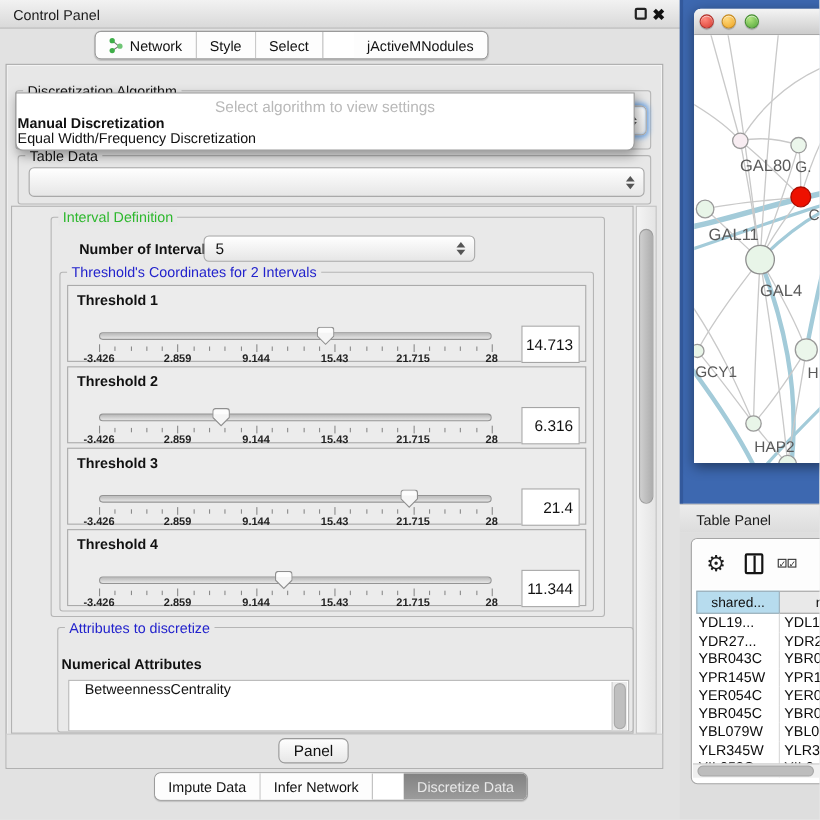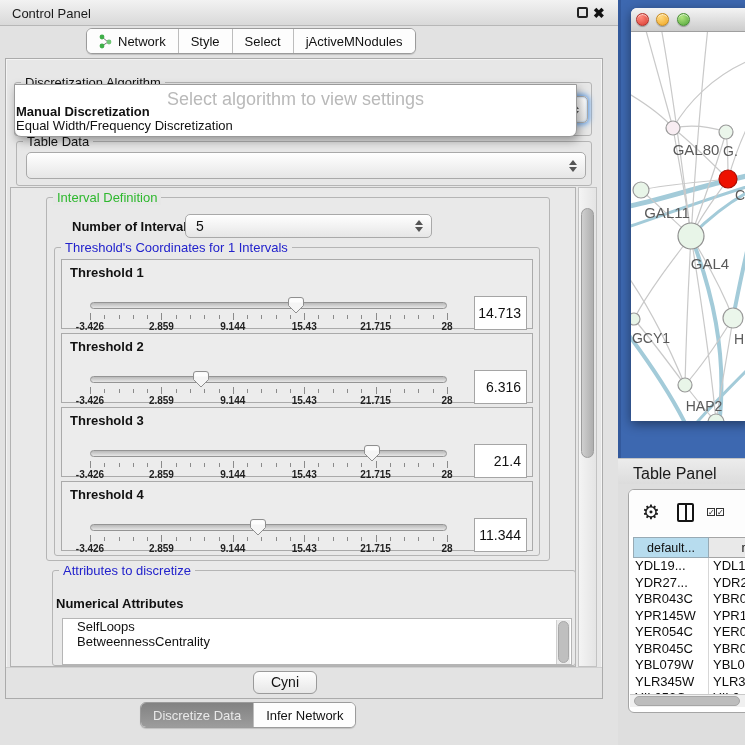--- a/index.html
+++ b/index.html
@@ -13,21 +13,21 @@
   .titlebar .title { position:absolute; left:12px; top:6px; font-size:13px; color:#1a1a1a; }
   .win-btn { position:absolute; top:7px; width:13px; height:13px; cursor:default; }
   .float-btn { left:577px; border:2px solid #222; border-radius:2px; width:11px; height:11px; }
   .close-btn { left:593px; font-size:14px; font-weight:bold; color:#111; line-height:12px; }
 
   .seg-bar { position:absolute; display:flex; height:26px; background:#fff;
     border:1px solid #9b9b9b; border-radius:6px; overflow:hidden;
     box-shadow:0 1px 1px rgba(0,0,0,0.15); }
   .seg { display:flex; align-items:center; padding:0 12px; font-size:13px; color:#111;
     border-right:1px solid #bdbdbd; background:#fdfdfd; cursor:default; white-space:nowrap; }
-  .seg:last-child { border-right:none; }
+  .seg:last-child { border-right:none;margin-left:28px; }
   .seg.sel { background:linear-gradient(#828282,#9c9c9c); color:#e9e9e9; }
   .top-segs { left:86px; top:28px; }
   .bottom-segs { left:140px; top:702px; }
   .net-icon { width:13px; height:15px; margin-right:6px; }
 
   .content-frame { position:absolute; left:5px; top:58px; width:598px; height:641px;
     background:#e7e7e7; border:1px solid #ababab; box-shadow:inset 0 0 0 1px #f4f4f4; }
 
   .groupbox { position:absolute; border:1px solid #b5b5b5; border-radius:3px; }
   .groupbox .gtitle { position:absolute; top:-8px; left:6px; background:#e7e7e7;
@@ -52,21 +52,21 @@
 
   .da-group { left:14px; top:82px; width:578px; height:54px; z-index:0; }
   .td-group { left:16px; top:141px; width:576px; height:45px; z-index:2; }
   .td-combo { left:26px; top:152px; width:560px; height:27px; z-index:2; }
 
   
   .popup { position:absolute; left:14px; top:84px; width:563px; height:53px; z-index:5;
     background:#fff; border:1px solid #9a9a9a; border-radius:0 0 7px 7px;
     box-shadow:2px 4px 10px rgba(0,0,0,0.35); }
   .popup .hint { position:absolute; top:4px; left:0; width:100%; text-align:center;
-    font-size:18px; color:#b9b9b9; }
+    font-size:14px; color:#b9b9b9; }
   .popup .opt { position:absolute; left:1px; font-size:13px; color:#111; white-space:nowrap; cursor:default; }
   .popup .opt.bold { font-weight:bold; top:19px; }
   .popup .opt.plain { top:33px;text-align:right; }
 
   
   .scrollpanel { position:absolute; left:10px; top:187px; width:566px; height:480px;
     background:#e9e9e9; border:1px solid #b2b2b2; z-index:1; }
   .vscroll { position:absolute; left:578px; top:187px; width:19px; height:480px;
     background:linear-gradient(90deg,#f4f4f4,#e4e4e4); border:1px solid #c2c2c2; z-index:1; }
   .vscroll .thumb { position:absolute; left:2px; top:20px; width:13px; height:250px;
@@ -118,21 +118,21 @@
     background:linear-gradient(#f4f4f4,#cccccc); border-bottom:1px solid #9f9f9f; }
   .light { position:absolute; top:5px; width:13px; height:13px; border-radius:50%;
     box-shadow:inset 0 1px 1px rgba(255,255,255,0.7), 0 1px 1px rgba(0,0,0,0.3); cursor:pointer; }
   .light.red    { left:5px;  background:radial-gradient(circle at 35% 30%, #ff8a7e, #d93b30); border:1px solid #b2302a; }
   .light.yellow { left:25px; background:radial-gradient(circle at 35% 30%, #ffd97e, #efa521); border:1px solid #c78b1e; }
   .light.green  { left:46px; background:radial-gradient(circle at 35% 30%, #b0e57e, #51a53a); border:1px solid #478f32; }
   .net-canvas { position:absolute; left:0; top:24px; width:120px; height:389px; background:#fff; }
 
   .tp-bar { position:absolute; left:618px; top:458px; width:127px; height:26px;
     background:linear-gradient(#ececec,#dcdcdc); border-top:1px solid #c4c4c4; }
-  .tp-bar .tp-title { position:absolute; left:15px; top:6px; font-size:16px; color:#1a1a1a; }
+  .tp-bar .tp-title { position:absolute; left:15px; top:6px; font-size:13px; color:#1a1a1a; }
   .tp-under { position:absolute; left:618px; top:484px; width:127px; height:261px; background:#dedede; }
 
   .table-container { position:absolute; left:628px; top:489px; width:120px; height:224px;
     background:#fff; border:1px solid #a5a5a5; border-radius:6px 0 0 6px; overflow:hidden; }
   .tp-toolbar { position:absolute; left:0; top:0; width:100%; height:46px; background:#fdfdfd; }
   .gear { position:absolute; left:13px; top:10px; font-size:20px; color:#1d1d1d; cursor:pointer; }
   .colicon { position:absolute; left:48px; top:13px; width:17px; height:19px;
     border:2px solid #141414; border-radius:2px; cursor:pointer; }
   .colicon::after { content:""; position:absolute; left:5.5px; top:0; width:2px; height:15px; background:#141414; }
   .checkpair { position:absolute; left:78px; top:18px; display:flex; gap:1px; cursor:pointer; }
@@ -225,21 +225,21 @@
   <span class="noi-label">Number of Intervals</span>
   <div class="combo noi-combo">
     <span>5</span>
     <span class="arrows">
         <i class="up"></i>
         <i class="dn"></i>
       </span>
   </div>
 
   <div class="groupbox tc-group">
-    <span class="gtitle blue" style="background:#e9e9e9;">Threshold's Coordinates for 1 Intervals</span>
+    <span class="gtitle blue" style="background:#e9e9e9;">Threshold's Coordinates for 2 Intervals</span>
     <div class="thresholds-container">
   <div class="th-box">
     <span class="th-label">Threshold 1</span>
     <div class="slider-wrap">
       <div class="track"></div>
       <div class="thumb16 thumb" style="left: calc(57.72% - 8px);">
         <svg width="16" height="17" viewBox="0 0 16 17">
           <path d="M3 0.5 h10 a2.5 2.5 0 0 1 2.5 2.5 v5.5 L8 16 L0.5 8.5 V3 A2.5 2.5 0 0 1 3 0.5 Z" fill="#f5f5f5" stroke="#8f8f8f" stroke-width="1"></path>
           <path d="M3.5 1.5 h9 a2 2 0 0 1 2 2 v2 h-13 v-2 a2 2 0 0 1 2 -2 Z" fill="#ffffff" opacity="0.8"></path>
         </svg>
@@ -435,37 +435,39 @@
   </div>
 </div>
   </div>
 
   <div class="groupbox attr-group">
     <span class="gtitle blue" style="background:#e9e9e9;">Attributes to discretize</span>
   </div>
   <span class="attr-title">Numerical Attributes</span>
   <div class="attr-list">
     <div>
-        <div class="item">SelfLoops</div>
         <div class="item">BetweennessCentrality</div>
       </div>
     <div class="attr-scroll">
       <div class="thumb"></div>
     </div>
   </div>
 
   <div class="apply-bar"></div>
-  <button class="apply-btn">Cyni</button>
+  <button class="apply-btn">Panel</button>
 
   <div class="seg-bar bottom-segs">
+    <div class="seg">
+      <span>Impute Data</span>
+    </div>
+    <div class="seg">
+      <span>Infer Network</span>
+    </div>
     <div class="seg sel">
       <span>Discretize Data</span>
-    </div>
-    <div class="seg">
-      <span>Infer Network</span>
     </div>
   </div>
 </div>
 
 <div class="desktop"></div>
 
 <div class="net-window">
   <div class="net-titlebar">
     <span class="light red"></span>
     <span class="light yellow"></span>
@@ -533,21 +535,21 @@
   <div class="tp-toolbar">
     <span class="gear">⚙</span>
     <span class="colicon"></span>
     <span class="checkpair">
       <span class="cb">✓</span>
       <span class="cb">✓</span>
     </span>
   </div>
   <div class="tp-table">
     <div class="tp-header">
-      <div class="hc hc1">default...</div>
+      <div class="hc hc1">shared...</div>
       <div class="hc hc2">na</div>
     </div>
     <div class="tp-rows">
         <div class="trow">
           <div class="c c1">YDL19...</div>
           <div class="c c2">YDL1</div>
         </div>
         <div class="trow">
           <div class="c c1">YDR27...</div>
           <div class="c c2">YDR2</div>

